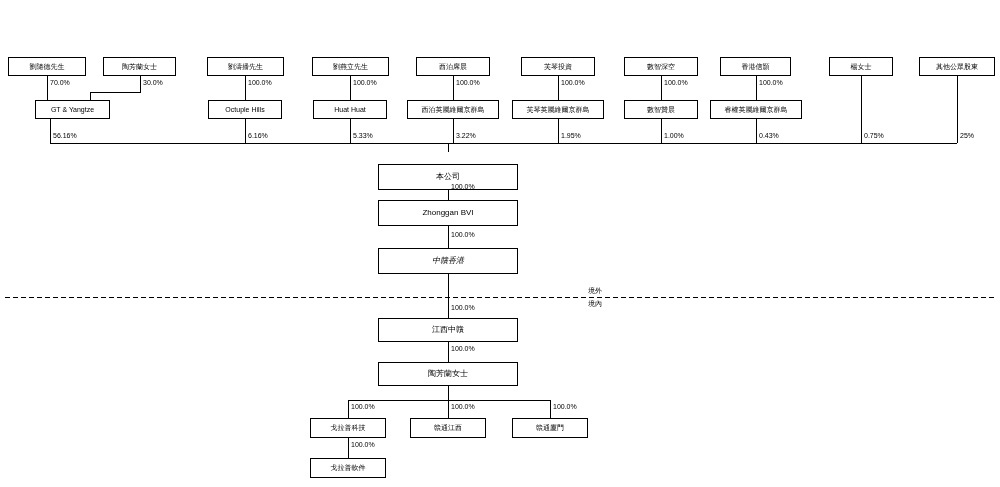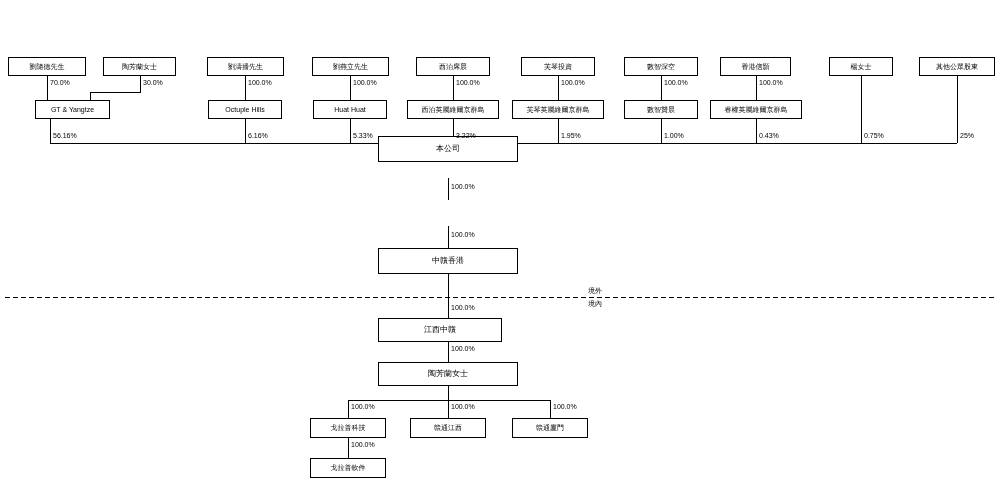--- a/index.html
+++ b/index.html
@@ -78,23 +78,24 @@
   <div class="box" style="left:919px;top:57px;width:76px;height:19px;">其他公眾股東</div>
 
   <div class="box" style="left:35px;top:100px;width:75px;height:19px;">GT &amp; Yangtze</div>
   <div class="box" style="left:208px;top:100px;width:74px;height:19px;">Octuple Hills</div>
   <div class="box" style="left:313px;top:100px;width:74px;height:19px;">Huat Huat</div>
   <div class="box" style="left:407px;top:100px;width:92px;height:19px;">西泊英屬維爾京群島</div>
   <div class="box" style="left:512px;top:100px;width:92px;height:19px;">芙琴英屬維爾京群島</div>
   <div class="box" style="left:624px;top:100px;width:74px;height:19px;">數智贊晨</div>
   <div class="box" style="left:710px;top:100px;width:92px;height:19px;">睿權英屬維爾京群島</div>
 
-  <div class="box mid" style="left:378px;top:136px;width:140px;height:26px;">本公司</div>
-  <div class="box mid" style="left:378px;top:248px;width:140px;height:26px;">中贛香港</div>
-  <div class="box mid" style="left:378px;top:318px;width:124px;height:24px;">江西中贛</div>
+  <div class="box mid" style="left:378px;top:164px;width:140px;height:26px;">本公司</div>
+  <div class="box mid" style="left:378px;top:200px;width:140px;height:26px;">Zhonggan BVI</div>
+  <div class="box mid" style="left:378px;top:248px;width:140px;height:26px;font-style:italic;">中贛香港</div>
+  <div class="box mid" style="left:378px;top:318px;width:140px;height:24px;">江西中贛</div>
   <div class="box mid" style="left:378px;top:362px;width:140px;height:24px;">陶芳蘭女士</div>
 
   <div class="box" style="left:310px;top:418px;width:76px;height:20px;">戈拉普科技</div>
   <div class="box" style="left:410px;top:418px;width:76px;height:20px;">贛通江西</div>
   <div class="box" style="left:512px;top:418px;width:76px;height:20px;">贛通廈門</div>
   <div class="box" style="left:310px;top:458px;width:76px;height:20px;">戈拉普軟件</div>
 
   <span class="pct" style="left:50px;top:79px;">70.0%</span>
   <span class="pct" style="left:143px;top:79px;">30.0%</span>
   <span class="pct" style="left:248px;top:79px;">100.0%</span>

